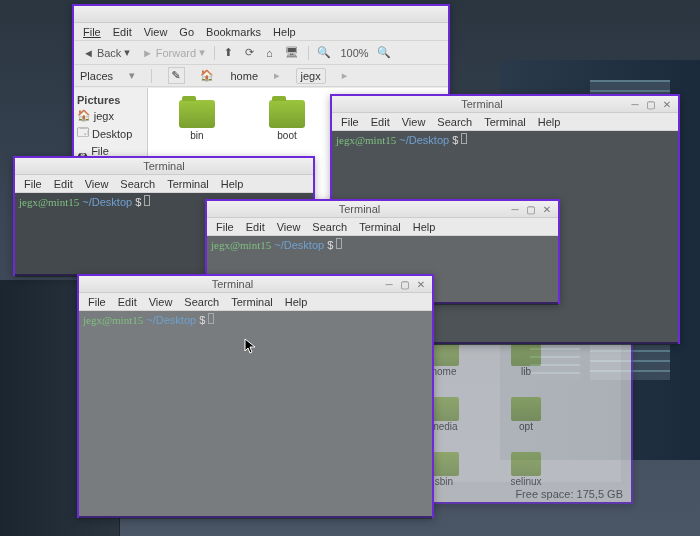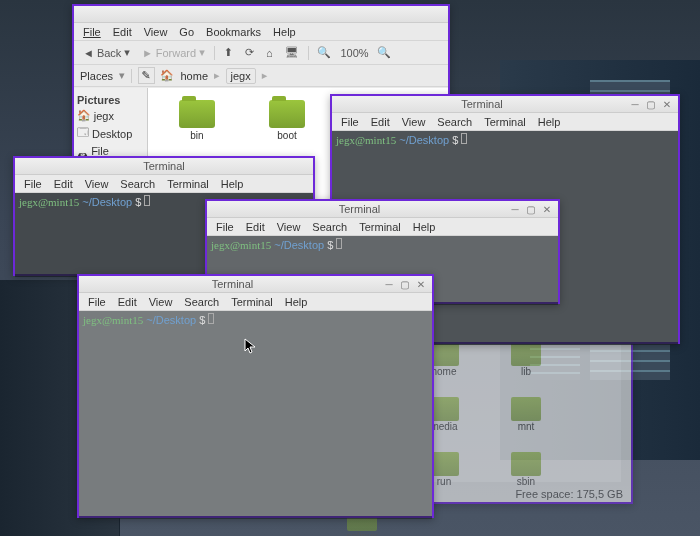--- a/index.html
+++ b/index.html
@@ -13,21 +13,21 @@
   .titlebar .title{flex:1;text-align:center;}
   .tctl{display:flex;gap:2px;}
   .tctl span{width:14px;height:12px;display:flex;align-items:center;justify-content:center;cursor:pointer;color:#777;font-size:10px;}
   .menubar{height:18px;background:#eaeaea;display:flex;align-items:center;padding:0 4px;gap:2px;border-bottom:1px solid #d5d5d5;}
   .menubar span{padding:1px 5px;cursor:pointer;color:#333;}
   .menubar span u{text-decoration:underline;}
   .toolbar{height:24px;background:#eaeaea;display:flex;align-items:center;padding:0 6px;gap:6px;border-bottom:1px solid #d5d5d5;color:#555;}
   .tb-btn{display:flex;align-items:center;gap:3px;cursor:pointer;padding:1px 3px;}
   .tb-btn.disabled{color:#aaa;cursor:default;}
   .tb-sep{width:1px;height:14px;background:#ccc;}
-  .loc-row{height:22px;background:#eaeaea;display:flex;align-items:center;padding:0 6px;gap:6px;border-bottom:1px solid #d5d5d5;color:#333;}
+  .loc-row{height:22px;background:#eaeaea;display:flex;align-items:center;padding:0 6px;gap:16px;border-bottom:1px solid #d5d5d5;color:#333;}
   .sidebar{position:absolute;left:0;top:82px;width:74px;bottom:0;background:#efefef;border-right:1px solid #ccc;padding:2px 3px;overflow:hidden;}
   .sidebar .hdr{font-weight:bold;color:#444;margin:4px 0 2px;}
   .sidebar .item{display:flex;align-items:center;gap:3px;padding:1px 0;cursor:pointer;color:#333;}
   .content{position:absolute;left:74px;top:82px;right:0;bottom:0;background:#fff;display:flex;flex-wrap:wrap;align-content:flex-start;padding:8px 4px;gap:0;}
   .folder{width:90px;height:60px;display:flex;flex-direction:column;align-items:center;gap:2px;cursor:pointer;}
   .folder.sel .ficon{filter:brightness(1.15);}
   .folder.sel .flabel{background:#7aa030;color:#fff;border-radius:2px;padding:0 3px;}
   .ficon{width:36px;height:28px;position:relative;background:linear-gradient(#9bc53d,#7aa030);border-radius:3px;margin-top:4px;}
   .ficon:before{content:"";position:absolute;top:-4px;left:3px;width:14px;height:5px;background:#8ab030;border-radius:2px 2px 0 0;}
   .flabel{color:#333;font-size:10px;}
@@ -217,24 +217,20 @@
     <div class="sfold">
         <div class="sficon"></div>
         <div class="sflabel">lib64</div>
       </div>
     <div class="sfold">
         <div class="sficon"></div>
         <div class="sflabel">media</div>
       </div>
     <div class="sfold">
         <div class="sficon"></div>
-        <div class="sflabel">mnt</div>
-      </div>
-    <div class="sfold">
-        <div class="sficon"></div>
         <div class="sflabel">opt</div>
       </div>
     <div class="sfold">
         <div class="sficon"></div>
         <div class="sflabel">run</div>
       </div>
     <div class="sfold">
         <div class="sficon"></div>
         <div class="sflabel">sbin</div>
       </div>

